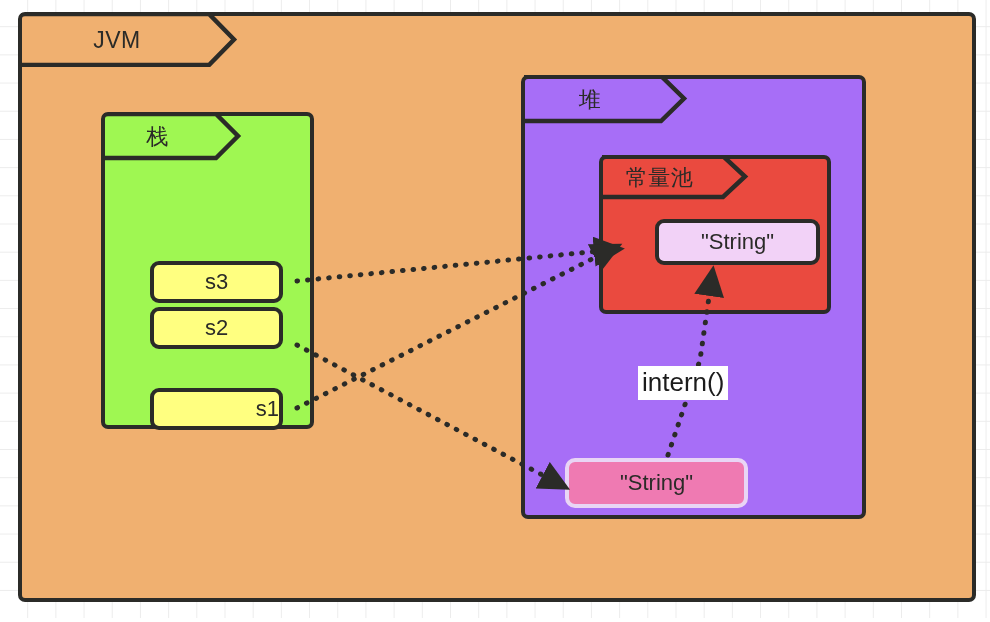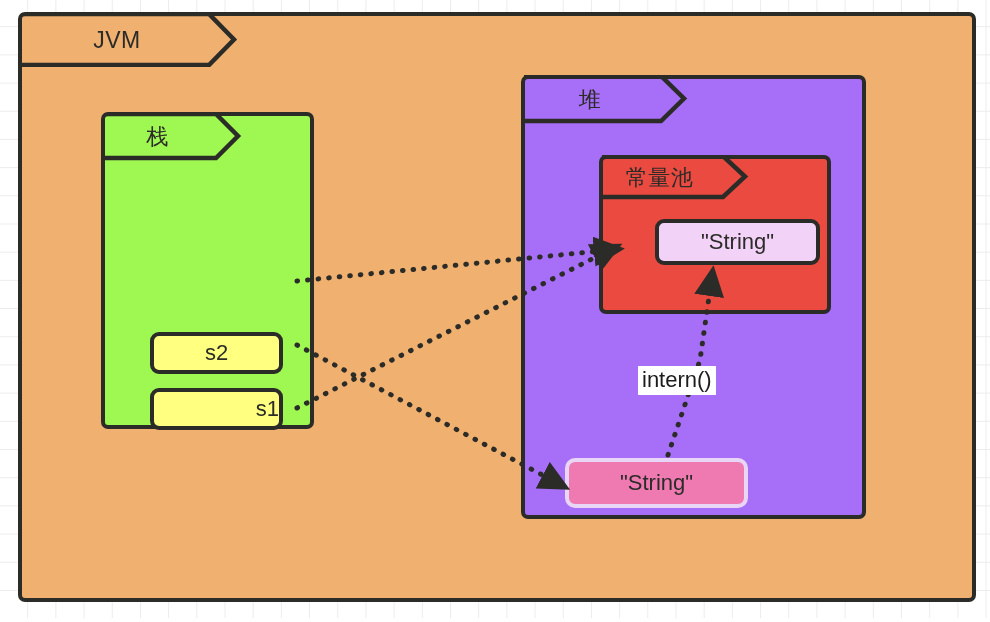--- a/index.html
+++ b/index.html
@@ -107,21 +107,21 @@
     color: #2b2b28;
     user-select: none;
   }
   .var {
     left: 45px;
     width: 133px;
     height: 42px;
     background: #ffff80;
   }
   #var-s3 { top: 145px; }
-  #var-s2 { top: 216px; justify-content: center; }
+  #var-s2 { top: 191px; justify-content: center; }
   #var-s1 { top: 272px; justify-content: flex-end; }
 
   #pool-string {
     left: 52px;
     top: 60px;
     width: 165px;
     height: 46px;
     background: #f2d2f7;
   }
 
@@ -136,21 +136,21 @@
   }
 
   
   #intern-label {
     position: absolute;
     left: 638px;
     top: 366px;
     padding: 1px 4px;
     background: #ffffff;
     color: #1c1c1c;
-    font-size: 22px;
+    font-size: 26px;
     line-height: 1.22;
     user-select: none;
   }
 
   #edges {
     position: absolute;
     left: 0;
     top: 0;
     width: 990px;
     height: 622px;
@@ -172,20 +172,23 @@
   </div>
 
   <div class="box" id="stack">
     <div class="tab">
       <svg class="tab-line" width="140" height="48" viewBox="0 0 140 48">
         <path d="M 0 45 L 112 45 L 134 23 L 112 1 L 0 1" fill="none" stroke="#2b2b28" stroke-width="4.5" stroke-linejoin="miter"></path>
       </svg>
       <span>栈</span>
     </div>
 
+    <div class="slot var" id="var-s3">
+      <span>s3</span>
+    </div>
     <div class="slot var" id="var-s2">
       <span>s2</span>
     </div>
     <div class="slot var" id="var-s1">
       <span>s1</span>
     </div>
   </div>
 
   <div class="box" id="heap">
     <div class="tab">

